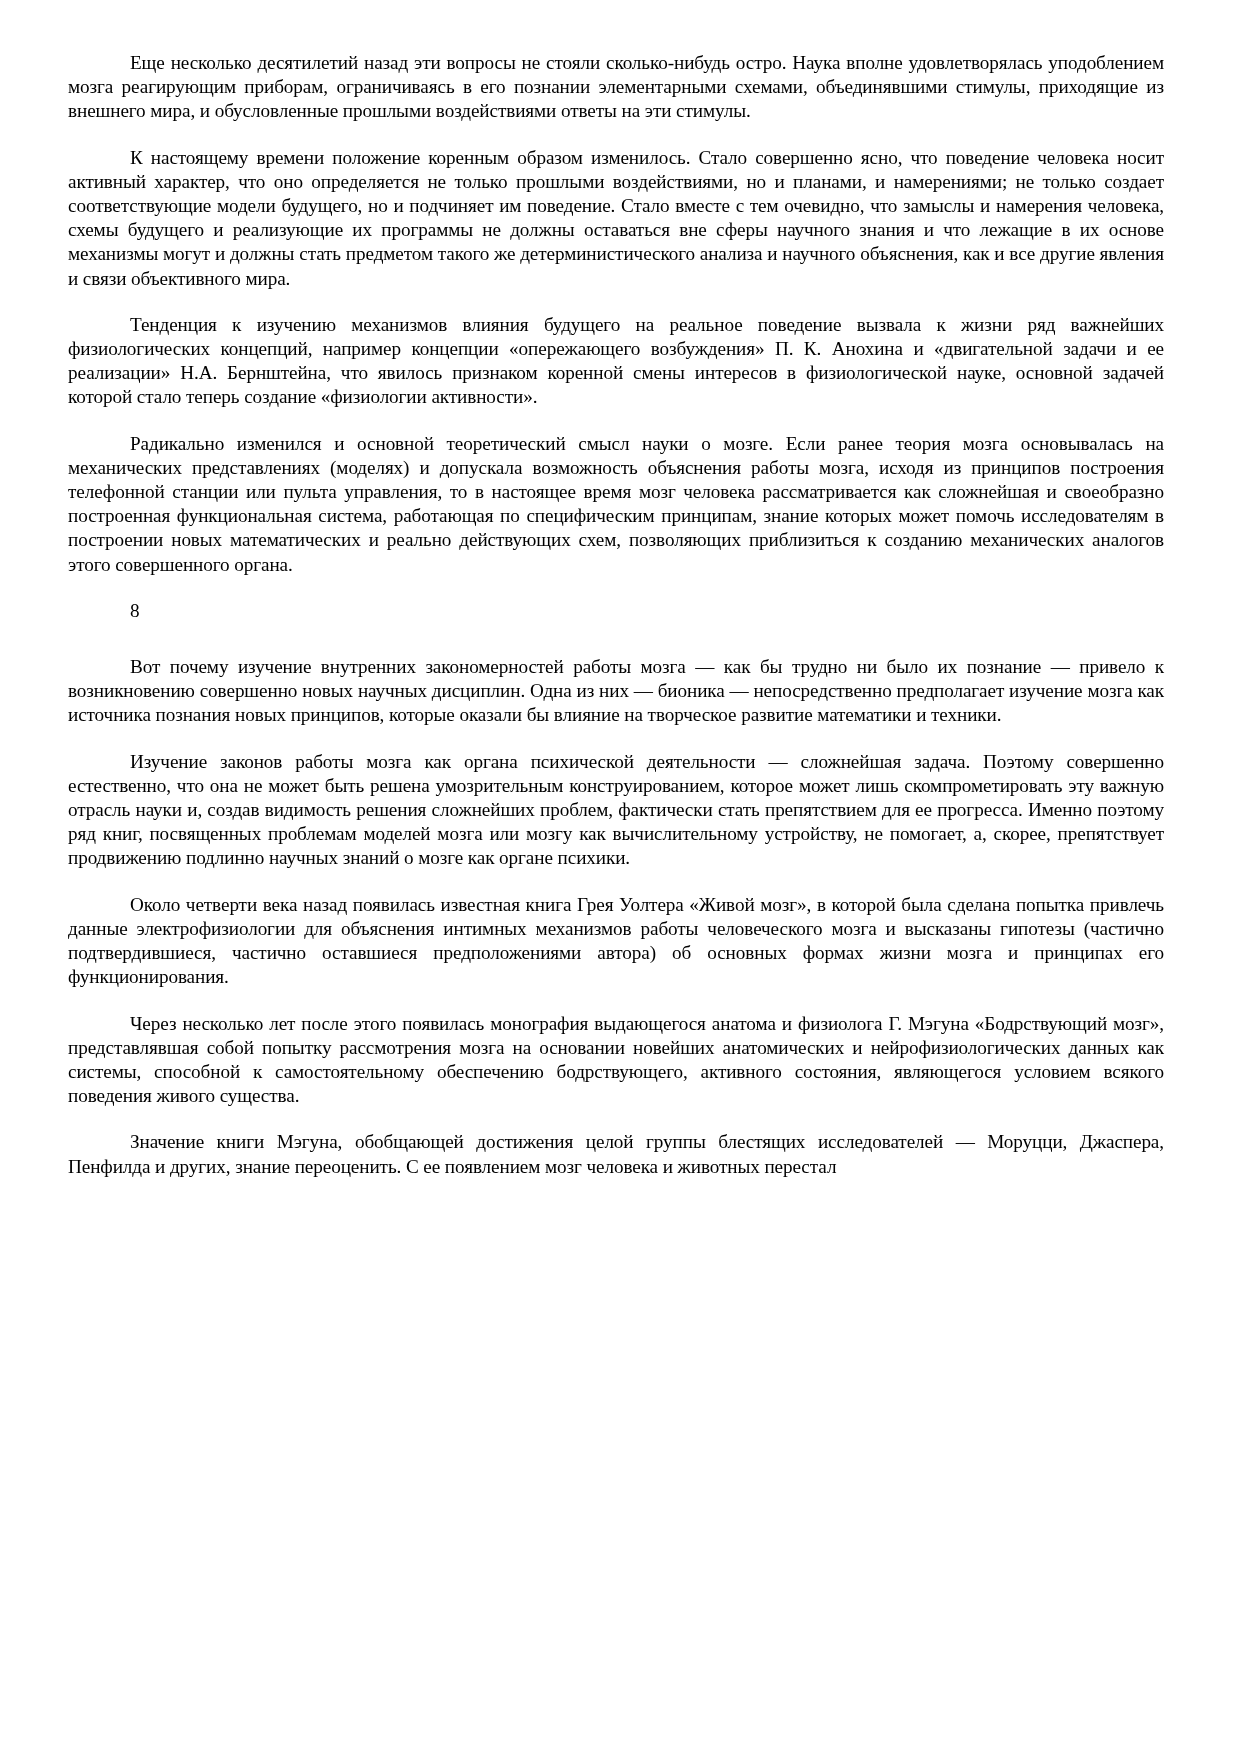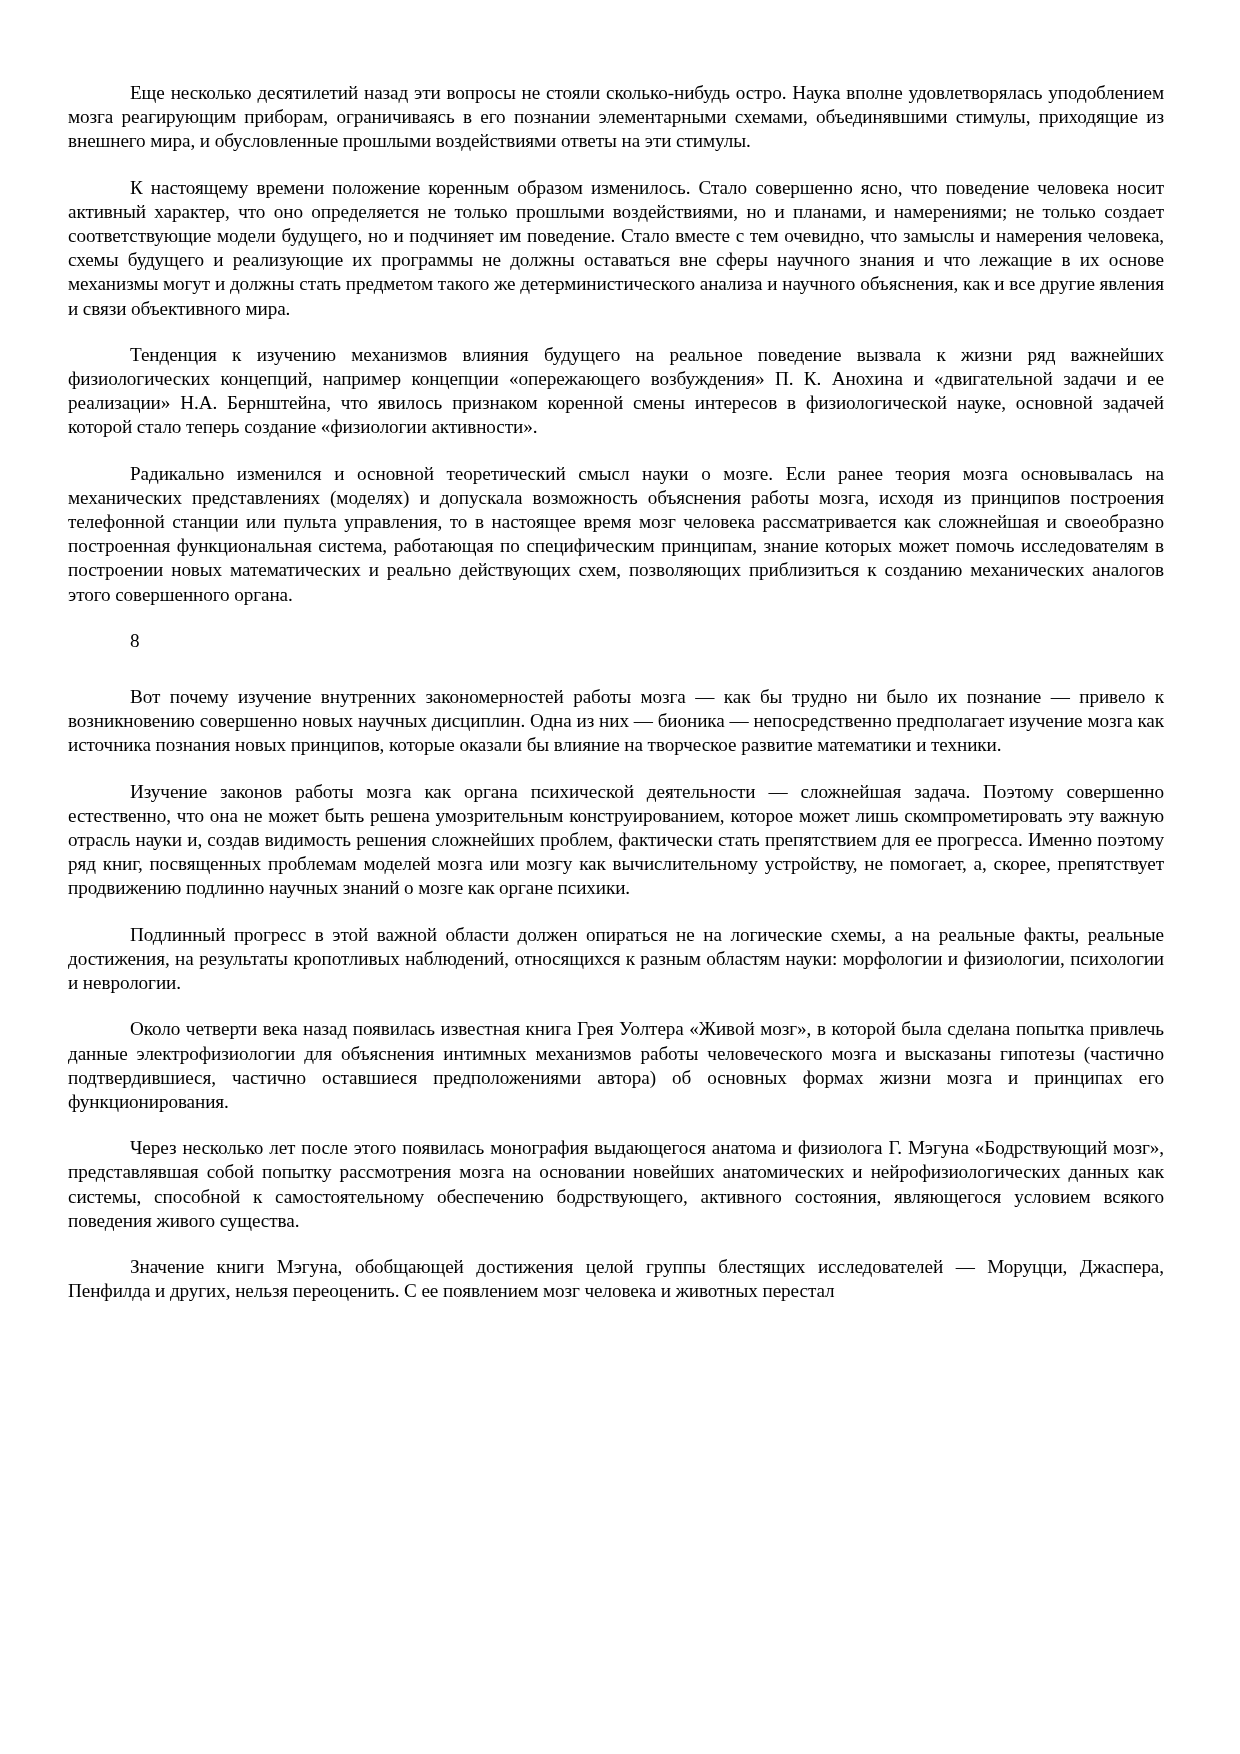--- a/index.html
+++ b/index.html
@@ -11,21 +11,21 @@
       width: 1240px;
       height: 1754px;
       position: relative;
       overflow: hidden;
       font-family: "Liberation Serif", "DejaVu Serif", serif;
       color: #000000;
     }
     .page {
       position: absolute;
       left: 68px;
-      top: 81px;
+      top: 51px;
       width: 1096px;
     }
     .para {
       font-size: 19.2px;
       line-height: 24.2px;
       text-align: justify;
       text-indent: 62px;
       margin: 0 0 22px 0;
       letter-spacing: -0.1px;
       word-spacing: 0px;
@@ -41,17 +41,16 @@
 <body>
 
 <div class="page">
   <p class="para">Еще несколько десятилетий назад эти вопросы не стояли сколько-нибудь остро. Наука вполне удовлетворялась уподоблением мозга реагирующим приборам, ограничиваясь в его познании элементарными схемами, объединявшими стимулы, приходящие из внешнего мира, и обусловленные прошлыми воздействиями ответы на эти стимулы.</p>
   <p class="para">К настоящему времени положение коренным образом изменилось. Стало совершенно ясно, что поведение человека носит активный характер, что оно определяется не только прошлыми воздействиями, но и планами, и намерениями; не только создает соответствующие модели будущего, но и подчиняет им поведение. Стало вместе с тем очевидно, что замыслы и намерения человека, схемы будущего и реализующие их программы не должны оставаться вне сферы научного знания и что лежащие в их основе механизмы могут и должны стать предметом такого же детерминистического анализа и научного объяснения, как и все другие явления и связи объективного мира.</p>
   <p class="para">Тенденция к изучению механизмов влияния будущего на реальное поведение вызвала к жизни ряд важнейших физиологических концепций, например концепции «опережающего возбуждения» П. К. Анохина и «двигательной задачи и ее реализации» Н.А. Бернштейна, что явилось признаком коренной смены интересов в физиологической науке, основной задачей которой стало теперь создание «физиологии активности».</p>
   <p class="para">Радикально изменился и основной теоретический смысл науки о мозге. Если ранее теория мозга основывалась на механических представлениях (моделях) и допускала возможность объяснения работы мозга, исходя из принципов построения телефонной станции или пульта управления, то в настоящее время мозг человека рассматривается как сложнейшая и своеобразно построенная функциональная система, работающая по специфическим принципам, знание которых может помочь исследователям в построении новых математических и реально действующих схем, позволяющих приблизиться к созданию механических аналогов этого совершенного органа.</p>
   <p class="page-number">8</p>
   <p class="para">Вот почему изучение внутренних закономерностей работы мозга — как бы трудно ни было их познание — привело к возникновению совершенно новых научных дисциплин. Одна из них — бионика — непосредственно предполагает изучение мозга как источника познания новых принципов, которые оказали бы влияние на творческое развитие математики и техники.</p>
   <p class="para">Изучение законов работы мозга как органа психической деятельности — сложнейшая задача. Поэтому совершенно естественно, что она не может быть решена умозрительным конструированием, которое может лишь скомпрометировать эту важную отрасль науки и, создав видимость решения сложнейших проблем, фактически стать препятствием для ее прогресса. Именно поэтому ряд книг, посвященных проблемам моделей мозга или мозгу как вычислительному устройству, не помогает, а, скорее, препятствует продвижению подлинно научных знаний о мозге как органе психики.</p>
-  <p class="para">Подлинный прогресс в этой важной области должен опираться не на логические схемы, а на реальные факты, реальные достижения, на результаты кропотливых наблюдений, относящихся к разным областям науки: морфологии и физиологии, психологии и неврологии.</p>
   <p class="para">Около четверти века назад появилась известная книга Грея Уолтера «Живой мозг», в которой была сделана попытка привлечь данные электрофизиологии для объяснения интимных механизмов работы человеческого мозга и высказаны гипотезы (частично подтвердившиеся, частично оставшиеся предположениями автора) об основных формах жизни мозга и принципах его функционирования.</p>
   <p class="para">Через несколько лет после этого появилась монография выдающегося анатома и физиолога Г. Мэгуна «Бодрствующий мозг», представлявшая собой попытку рассмотрения мозга на основании новейших анатомических и нейрофизиологических данных как системы, способной к самостоятельному обеспечению бодрствующего, активного состояния, являющегося условием всякого поведения живого существа.</p>
-  <p class="para">Значение книги Мэгуна, обобщающей достижения целой группы блестящих исследователей — Моруцци, Джаспера, Пенфилда и других, нельзя переоценить. С ее появлением мозг человека и животных перестал</p>
+  <p class="para">Значение книги Мэгуна, обобщающей достижения целой группы блестящих исследователей — Моруцци, Джаспера, Пенфилда и других, знание переоценить. С ее появлением мозг человека и животных перестал</p>
 </div>
 
 </body></html>

